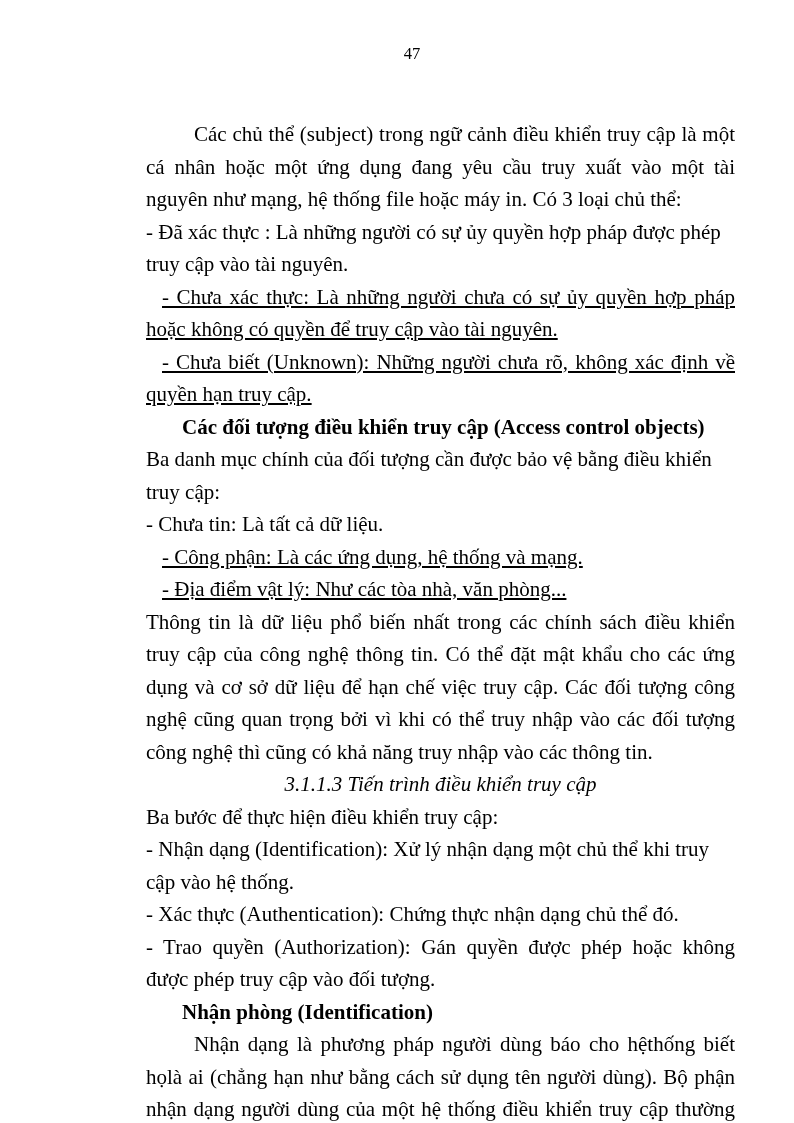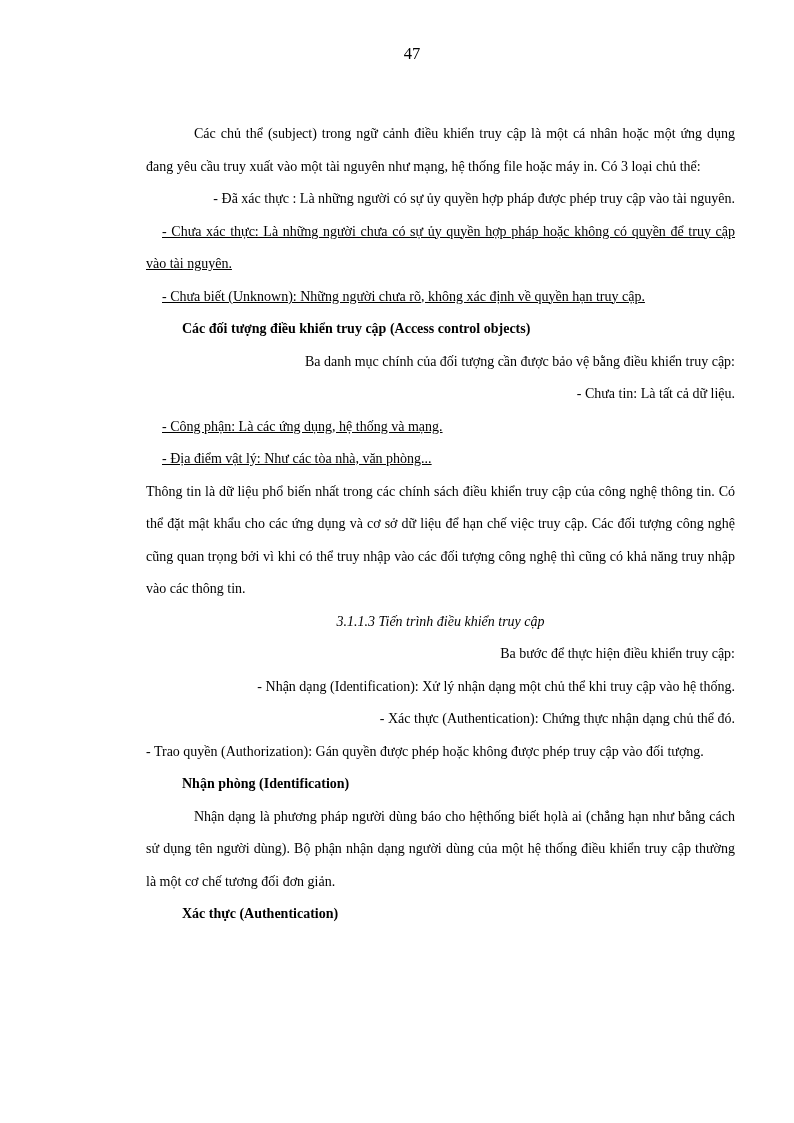--- a/index.html
+++ b/index.html
@@ -28,21 +28,21 @@
     font-family: "Liberation Serif", "DejaVu Serif", serif;
   }
   .body-wrap {
     position: absolute;
     top: 118px;
     left: 131px;
     width: 589px;
   }
   p {
     margin: 0;
-    font-size: 14px;
+    font-size: 21px;
     line-height: 32.5px;
     text-align: justify;
     text-justify: inter-word;
   }
   p.indent {
     text-indent: 48px;
   }
   p.indent-small {
     text-indent: 16px;
     text-decoration: underline;
@@ -50,21 +50,21 @@
   p.bold {
     font-weight: bold;
     text-align: left;
     margin-left: 36px;
   }
   p.italic {
     font-style: italic;
     text-align: center;
   }
   p.left {
-    text-align: right;
+    text-align: left;
   }
 </style>
 </head>
 <body>
 
 <div class="page">
 
   <div class="page-number">47</div>
 
   <div class="body-wrap">

